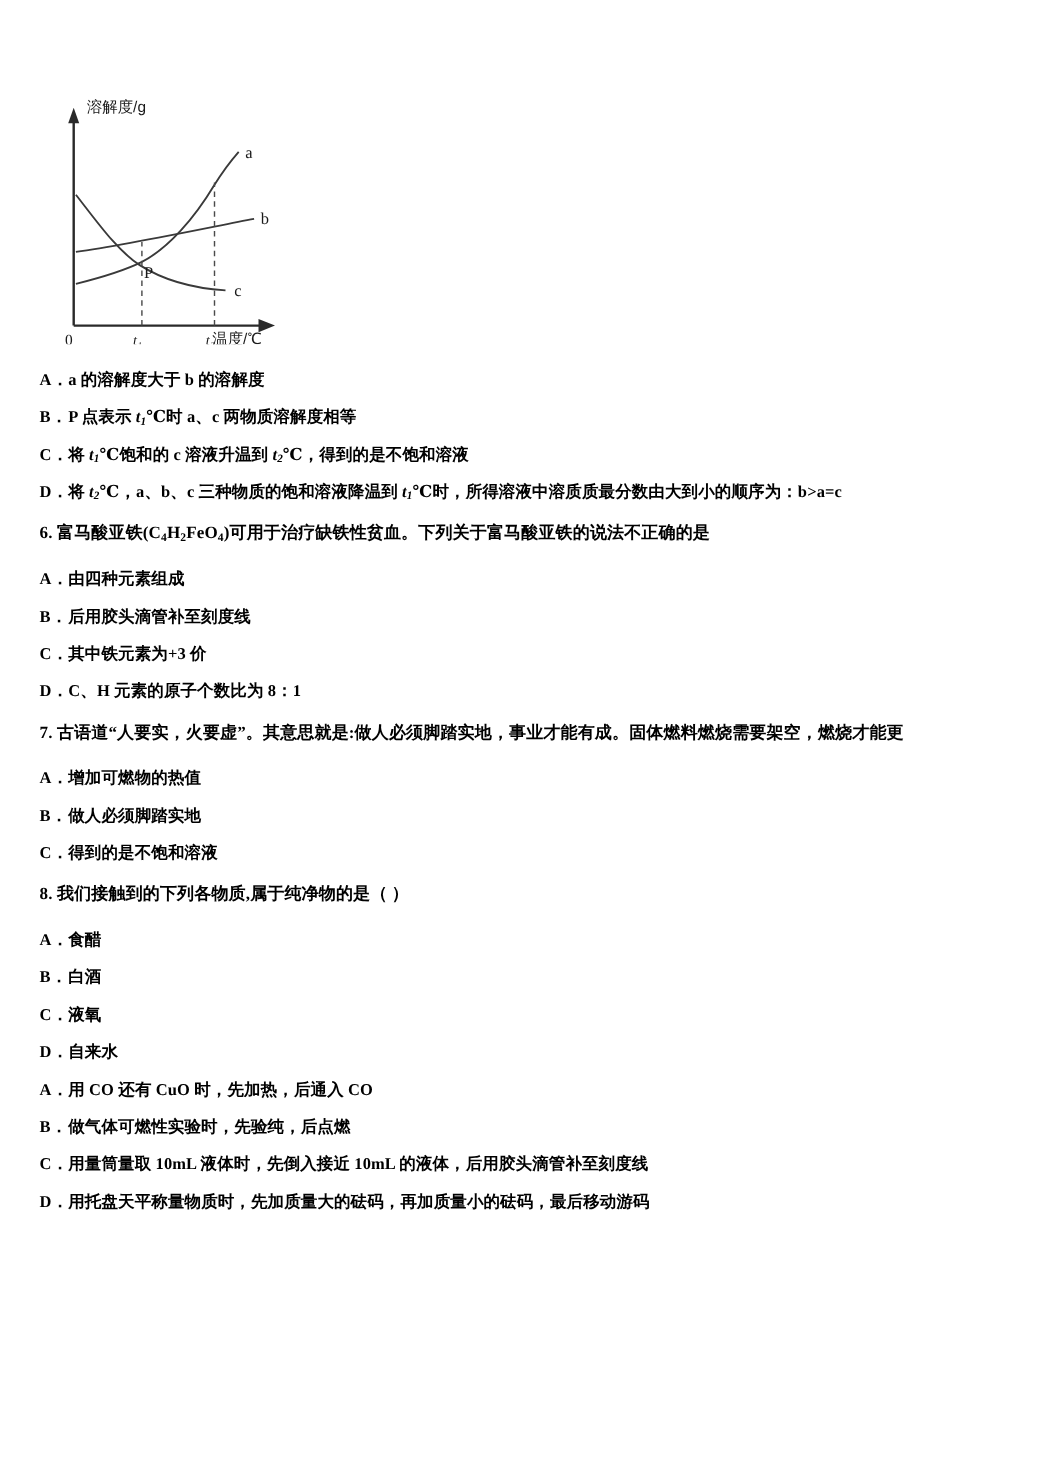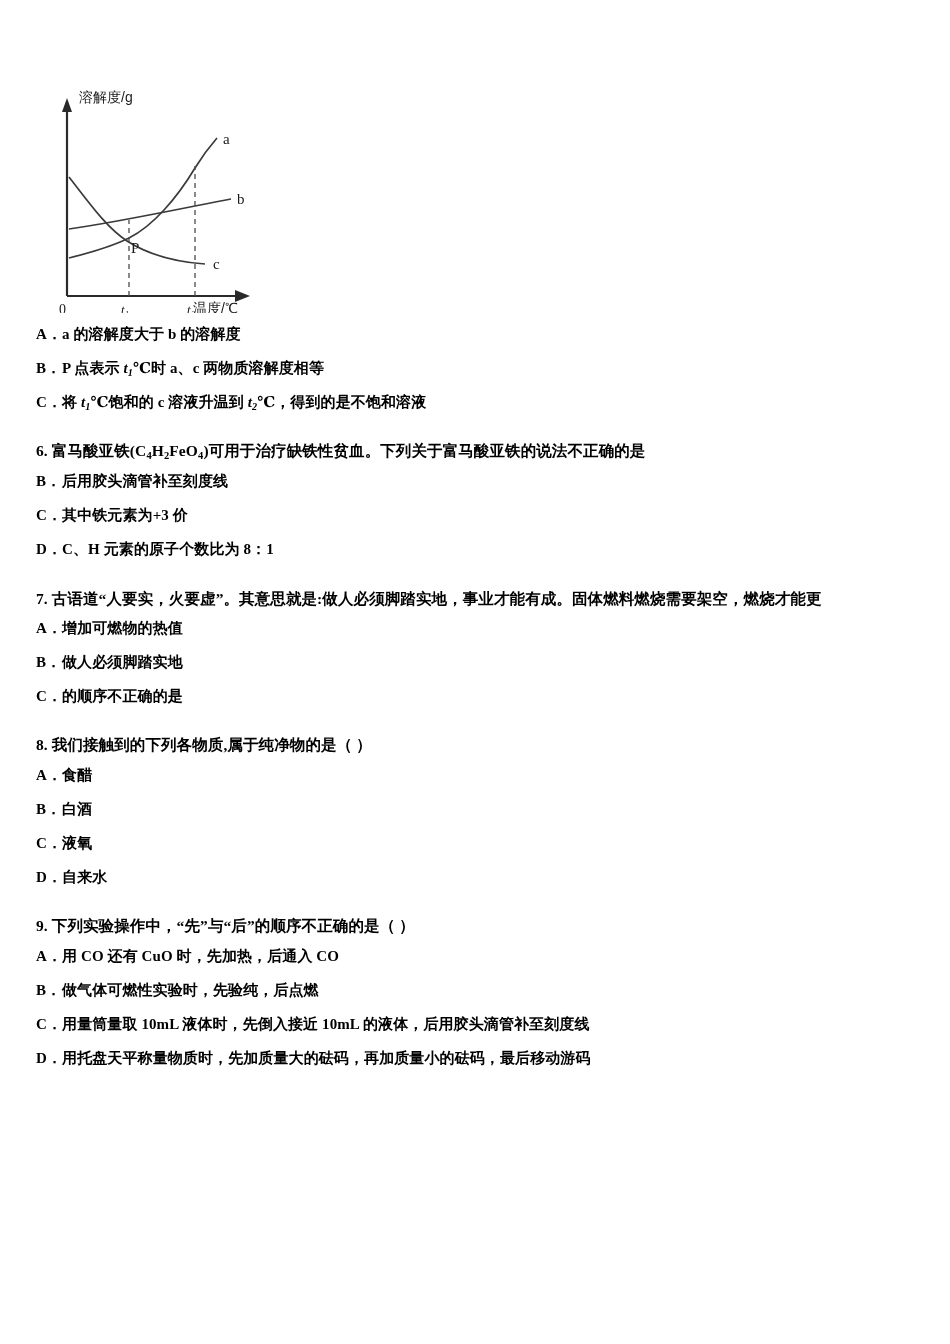--- a/index.html
+++ b/index.html
@@ -59,21 +59,21 @@
   .opt {
     font-size: 15px;
     font-weight: bold;
     line-height: 1.5;
     margin: 0;
     padding: 0;
     letter-spacing: 0.1px;
   }
 
   
-  .row { height: 34px; display: flex; align-items: flex-start; }
+  .row { height: 34px; display: flex; align-items: flex-end; }
   .row-tall { height: 35px; display: flex; align-items: center; }
 
   .opt-label {
     display: inline-block;
     min-width: 26px;
     font-family: "Liberation Serif", "DejaVu Serif", serif;
     font-weight: bold;
   }
 
   .stem-num {
@@ -156,28 +156,38 @@
         <span class="opt-label">B．</span><span>P 点表示 <span class="ital">t</span><sub>1</sub>℃时 a、c 两物质溶解度相等</span>
       </p>
     </div>
 
     <div class="row">
       <p class="opt">
         <span class="opt-label">C．</span><span>将 <span class="ital">t</span><sub>1</sub>℃饱和的 c 溶液升温到 <span class="ital">t</span><sub>2</sub>℃，得到的是不饱和溶液</span>
       </p>
     </div>
 
+    <div class="row">
+      <p class="opt">
+        <span class="opt-label">D．</span><span>将 <span class="ital">t</span><sub>2</sub>℃，a、b、c 三种物质的饱和溶液降温到 <span class="ital">t</span><sub>1</sub>℃时，所得溶液中溶质质最分数由大到小的顺序为：b&gt;a=c</span>
+      </p>
+    </div>
 
     <div class="row-tall sp-before-q">
       <p class="q-stem">
         <span class="stem-num">6.</span>
         <span>富马酸亚铁(C<sub class="upright">4</sub>H<sub class="upright">2</sub>FeO<sub class="upright">4</sub>)可用于治疗缺铁性贫血。下列关于富马酸亚铁的说法不正确的是</span>
       </p>
     </div>
 
+    <div class="row">
+      <p class="opt">
+        <span class="opt-label">A．</span><span>由四种元素组成</span>
+      </p>
+    </div>
 
     <div class="row">
       <p class="opt">
         <span class="opt-label">B．</span><span>后用胶头滴管补至刻度线</span>
       </p>
     </div>
 
     <div class="row">
       <p class="opt">
         <span class="opt-label">C．</span><span>其中铁元素为+3 价</span>
@@ -204,21 +214,21 @@
     </div>
 
     <div class="row">
       <p class="opt">
         <span class="opt-label">B．</span><span>做人必须脚踏实地</span>
       </p>
     </div>
 
     <div class="row">
       <p class="opt">
-        <span class="opt-label">C．</span><span>的顺序不正确的是</span>
+        <span class="opt-label">C．</span><span>得到的是不饱和溶液</span>
       </p>
     </div>
 
 
     <div class="row-tall sp-before-q">
       <p class="q-stem">
         <span class="stem-num">8.</span>
         <span>我们接触到的下列各物质,属于纯净物的是（        ）</span>
       </p>
     </div>
@@ -240,26 +250,20 @@
         <span class="opt-label">C．</span><span>液氧</span>
       </p>
     </div>
 
     <div class="row">
       <p class="opt">
         <span class="opt-label">D．</span><span>自来水</span>
       </p>
     </div>
 
-    <div class="row-tall sp-before-q">
-      <p class="q-stem">
-        <span class="stem-num">9.</span>
-        <span>下列实验操作中，“先”与“后”的顺序不正确的是（        ）</span>
-      </p>
-    </div>
 
     <div class="row">
       <p class="opt">
         <span class="opt-label">A．</span><span>用 CO 还有 CuO 时，先加热，后通入 CO</span>
       </p>
     </div>
 
     <div class="row">
       <p class="opt">
         <span class="opt-label">B．</span><span>做气体可燃性实验时，先验纯，后点燃</span>

